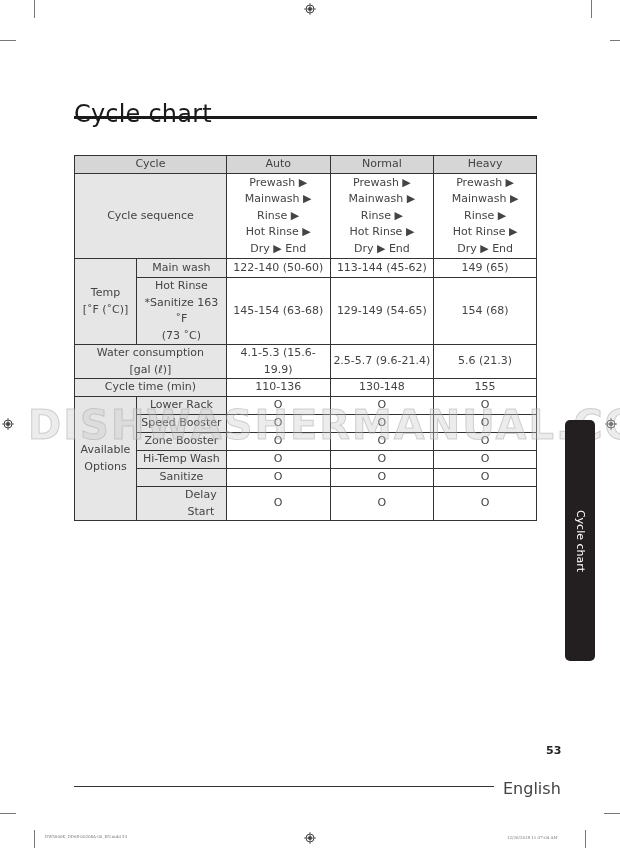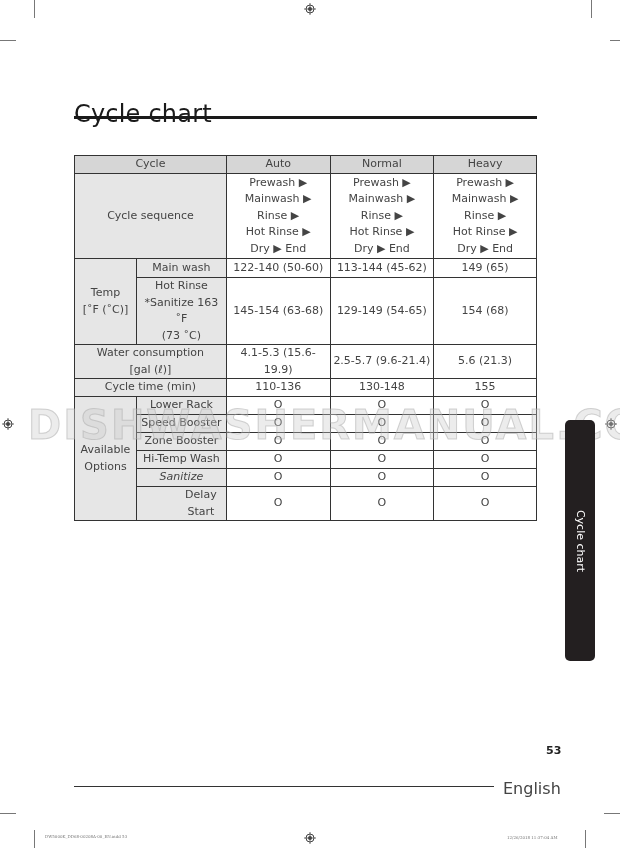--- a/index.html
+++ b/index.html
@@ -168,21 +168,21 @@
     <td>O</td>
     <td>O</td>
   </tr>
   <tr>
     <td class="sub" style="height:17px;">Hi-Temp Wash</td>
     <td>O</td>
     <td>O</td>
     <td>O</td>
   </tr>
   <tr>
-    <td class="sub" style="height:17px;font-style:italic;">Sanitize</td>
+    <td class="sub" style="height:17px;">Sanitize</td>
     <td>O</td>
     <td>O</td>
     <td>O</td>
   </tr>
   <tr>
     <td class="sub" style="height:17px;padding-left:41px;">Delay Start</td>
     <td>O</td>
     <td>O</td>
     <td>O</td>
   </tr>

